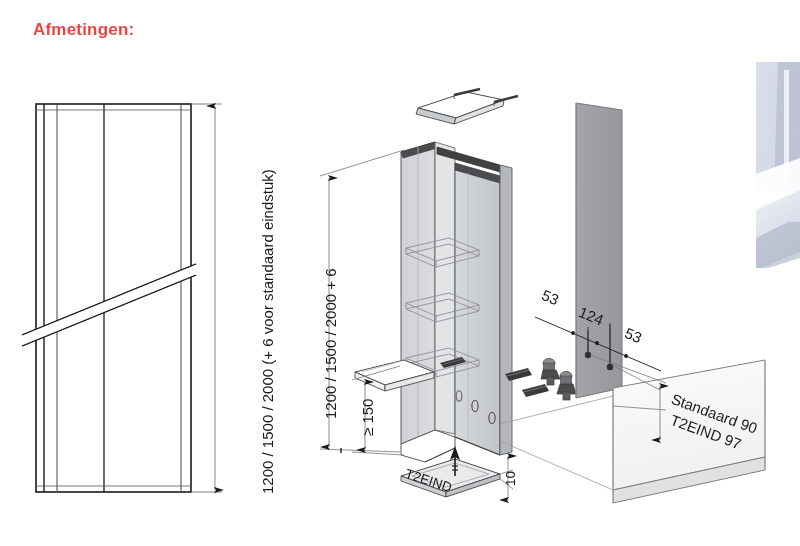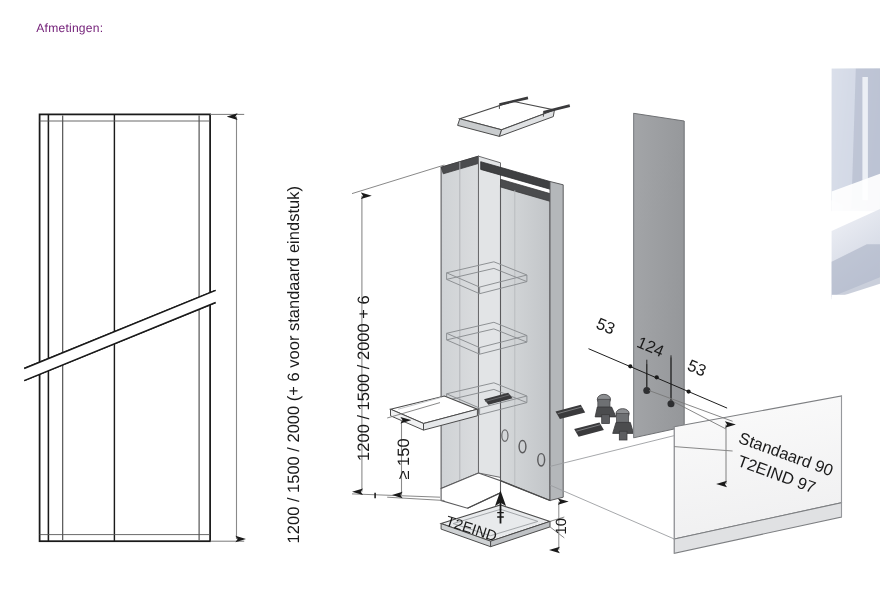--- a/index.html
+++ b/index.html
@@ -20,24 +20,24 @@
   }
   #page-svg {
     position: absolute;
     left: 0;
     top: 0;
   }
   .title {
     position: absolute;
     left: 33px;
     top: 20px;
-    font-size: 11px;
-    font-weight: normal;
+    font-size: 17px;
+    font-weight: bold;
     letter-spacing: 0.2px;
-    color: #701a75;
+    color: #ef4444;
     white-space: nowrap;
   }
   .dimtext {
     position: absolute;
     font-size: 15px;
     color: #1a1a1a;
     white-space: nowrap;
     transform-origin: 0 0;
   }
   .dimtext.small {

